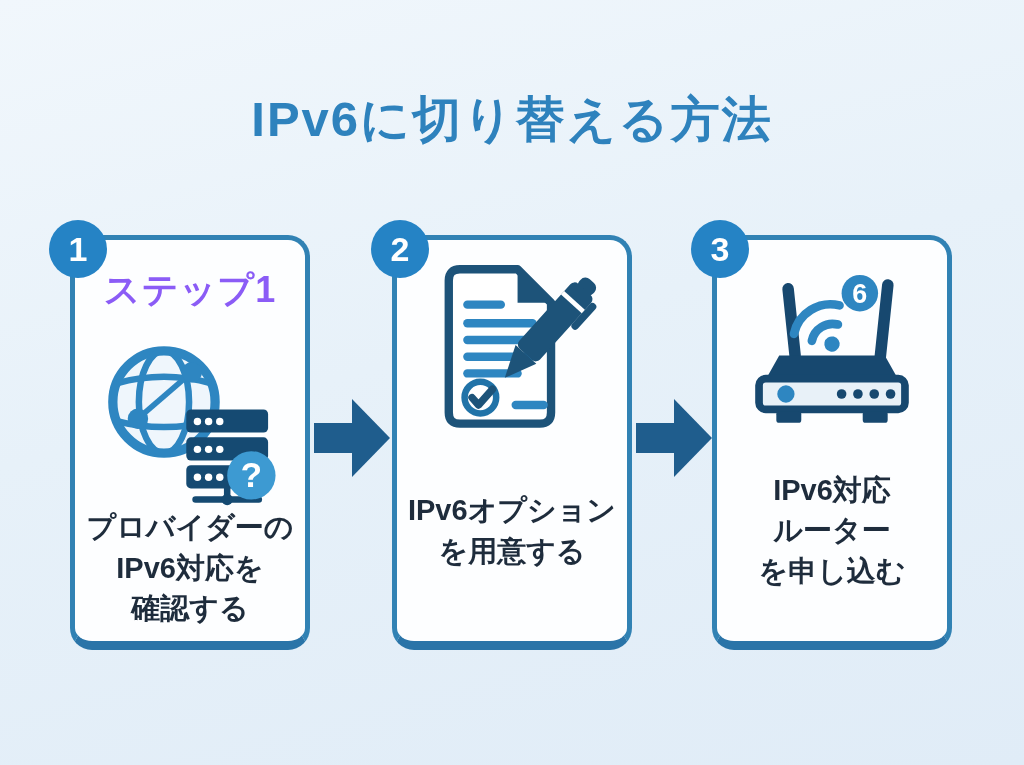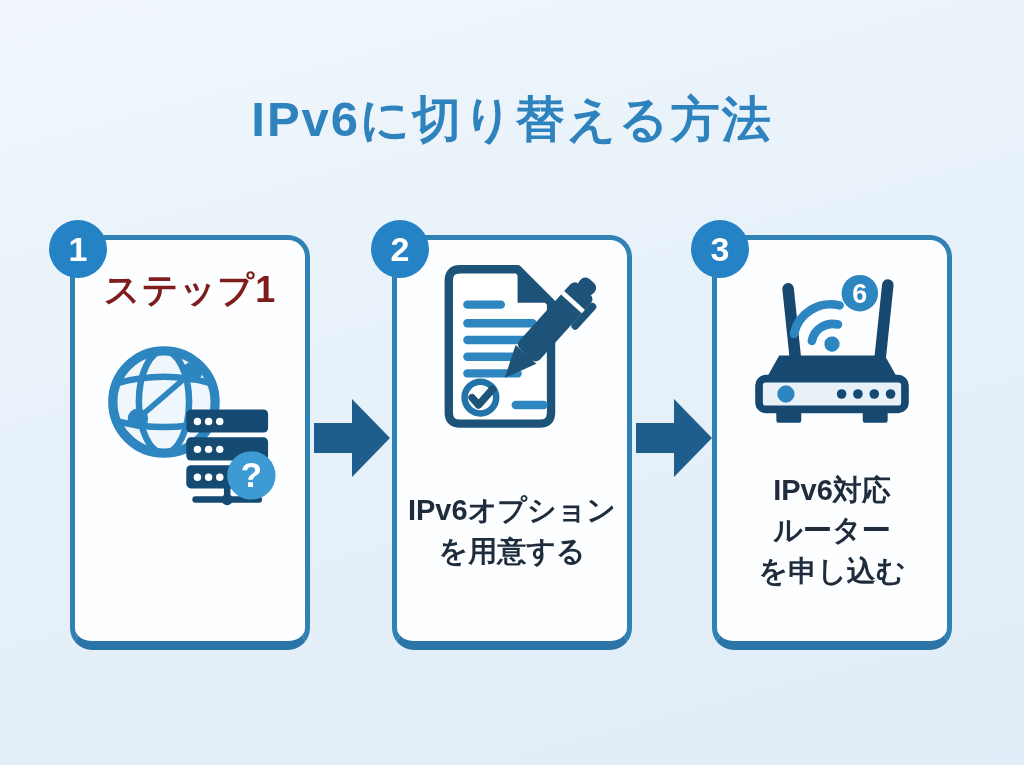--- a/index.html
+++ b/index.html
@@ -34,21 +34,21 @@
     position:absolute;left:-26px;top:-20px;
     width:58px;height:58px;border-radius:50%;
     background:#2583c5;
     color:#ffffff;font-size:34px;font-weight:bold;
     display:flex;align-items:center;justify-content:center;
     z-index:2;
   }
   .step-label{
     margin-top:26px;
     font-size:36px;font-weight:bold;letter-spacing:1px;
-    color:#7f1d1d;
+    color:#8b5cf6;
   }
   .icon-box{
     margin-top:20px;height:172px;
     display:flex;align-items:center;justify-content:center;
   }
   .desc{
     flex:1;
     display:flex;align-items:center;justify-content:center;
     text-align:center;white-space:pre-line;
     font-size:29px;font-weight:bold;line-height:1.4;
@@ -105,20 +105,23 @@
         <g stroke="#154a72" stroke-width="7" stroke-linecap="round">
           <line x1="140" y1="165" x2="140" y2="177"></line>
           <line x1="106" y1="177" x2="174" y2="177"></line>
         </g>
         <circle cx="140" cy="177" r="6" fill="#154a72"></circle>
 
         <circle cx="166" cy="151" r="26" fill="#3d9ad2"></circle>
         <text x="166" y="164" text-anchor="middle" font-size="38" font-weight="bold" fill="#ffffff">?</text>
       </svg>
     </div>
+    <div class="desc">プロバイダーの
+IPv6対応を
+確認する</div>
   </div>
 
   <div class="arrow a1">
     <div class="shaft"></div>
     <div class="head"></div>
   </div>
 
   <div class="card c2">
     <div class="badge">2</div>
     <div class="icon-box">

